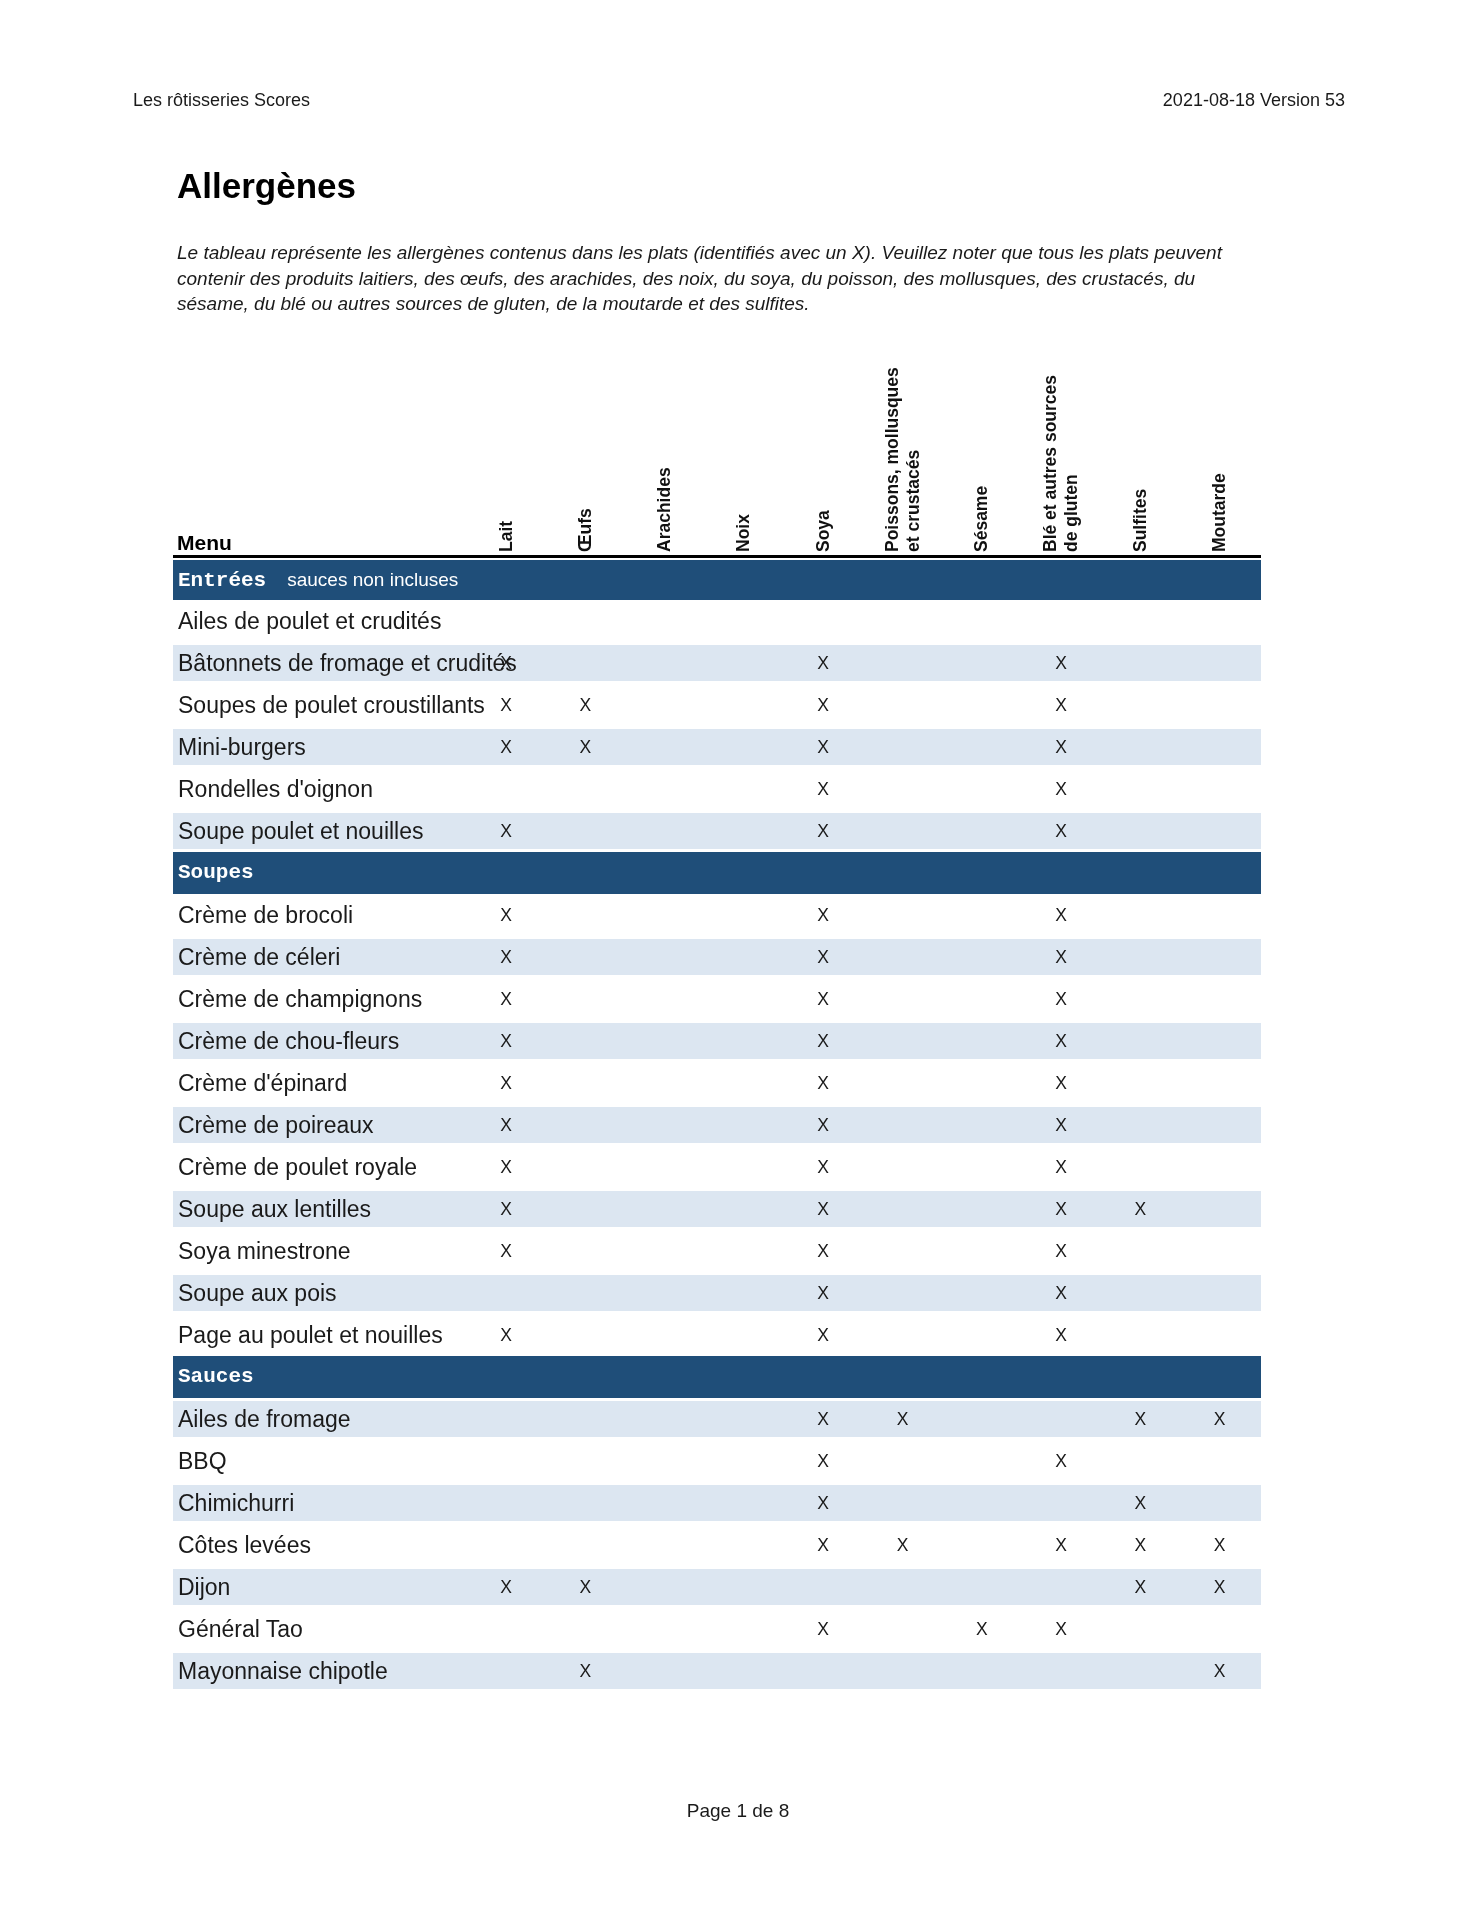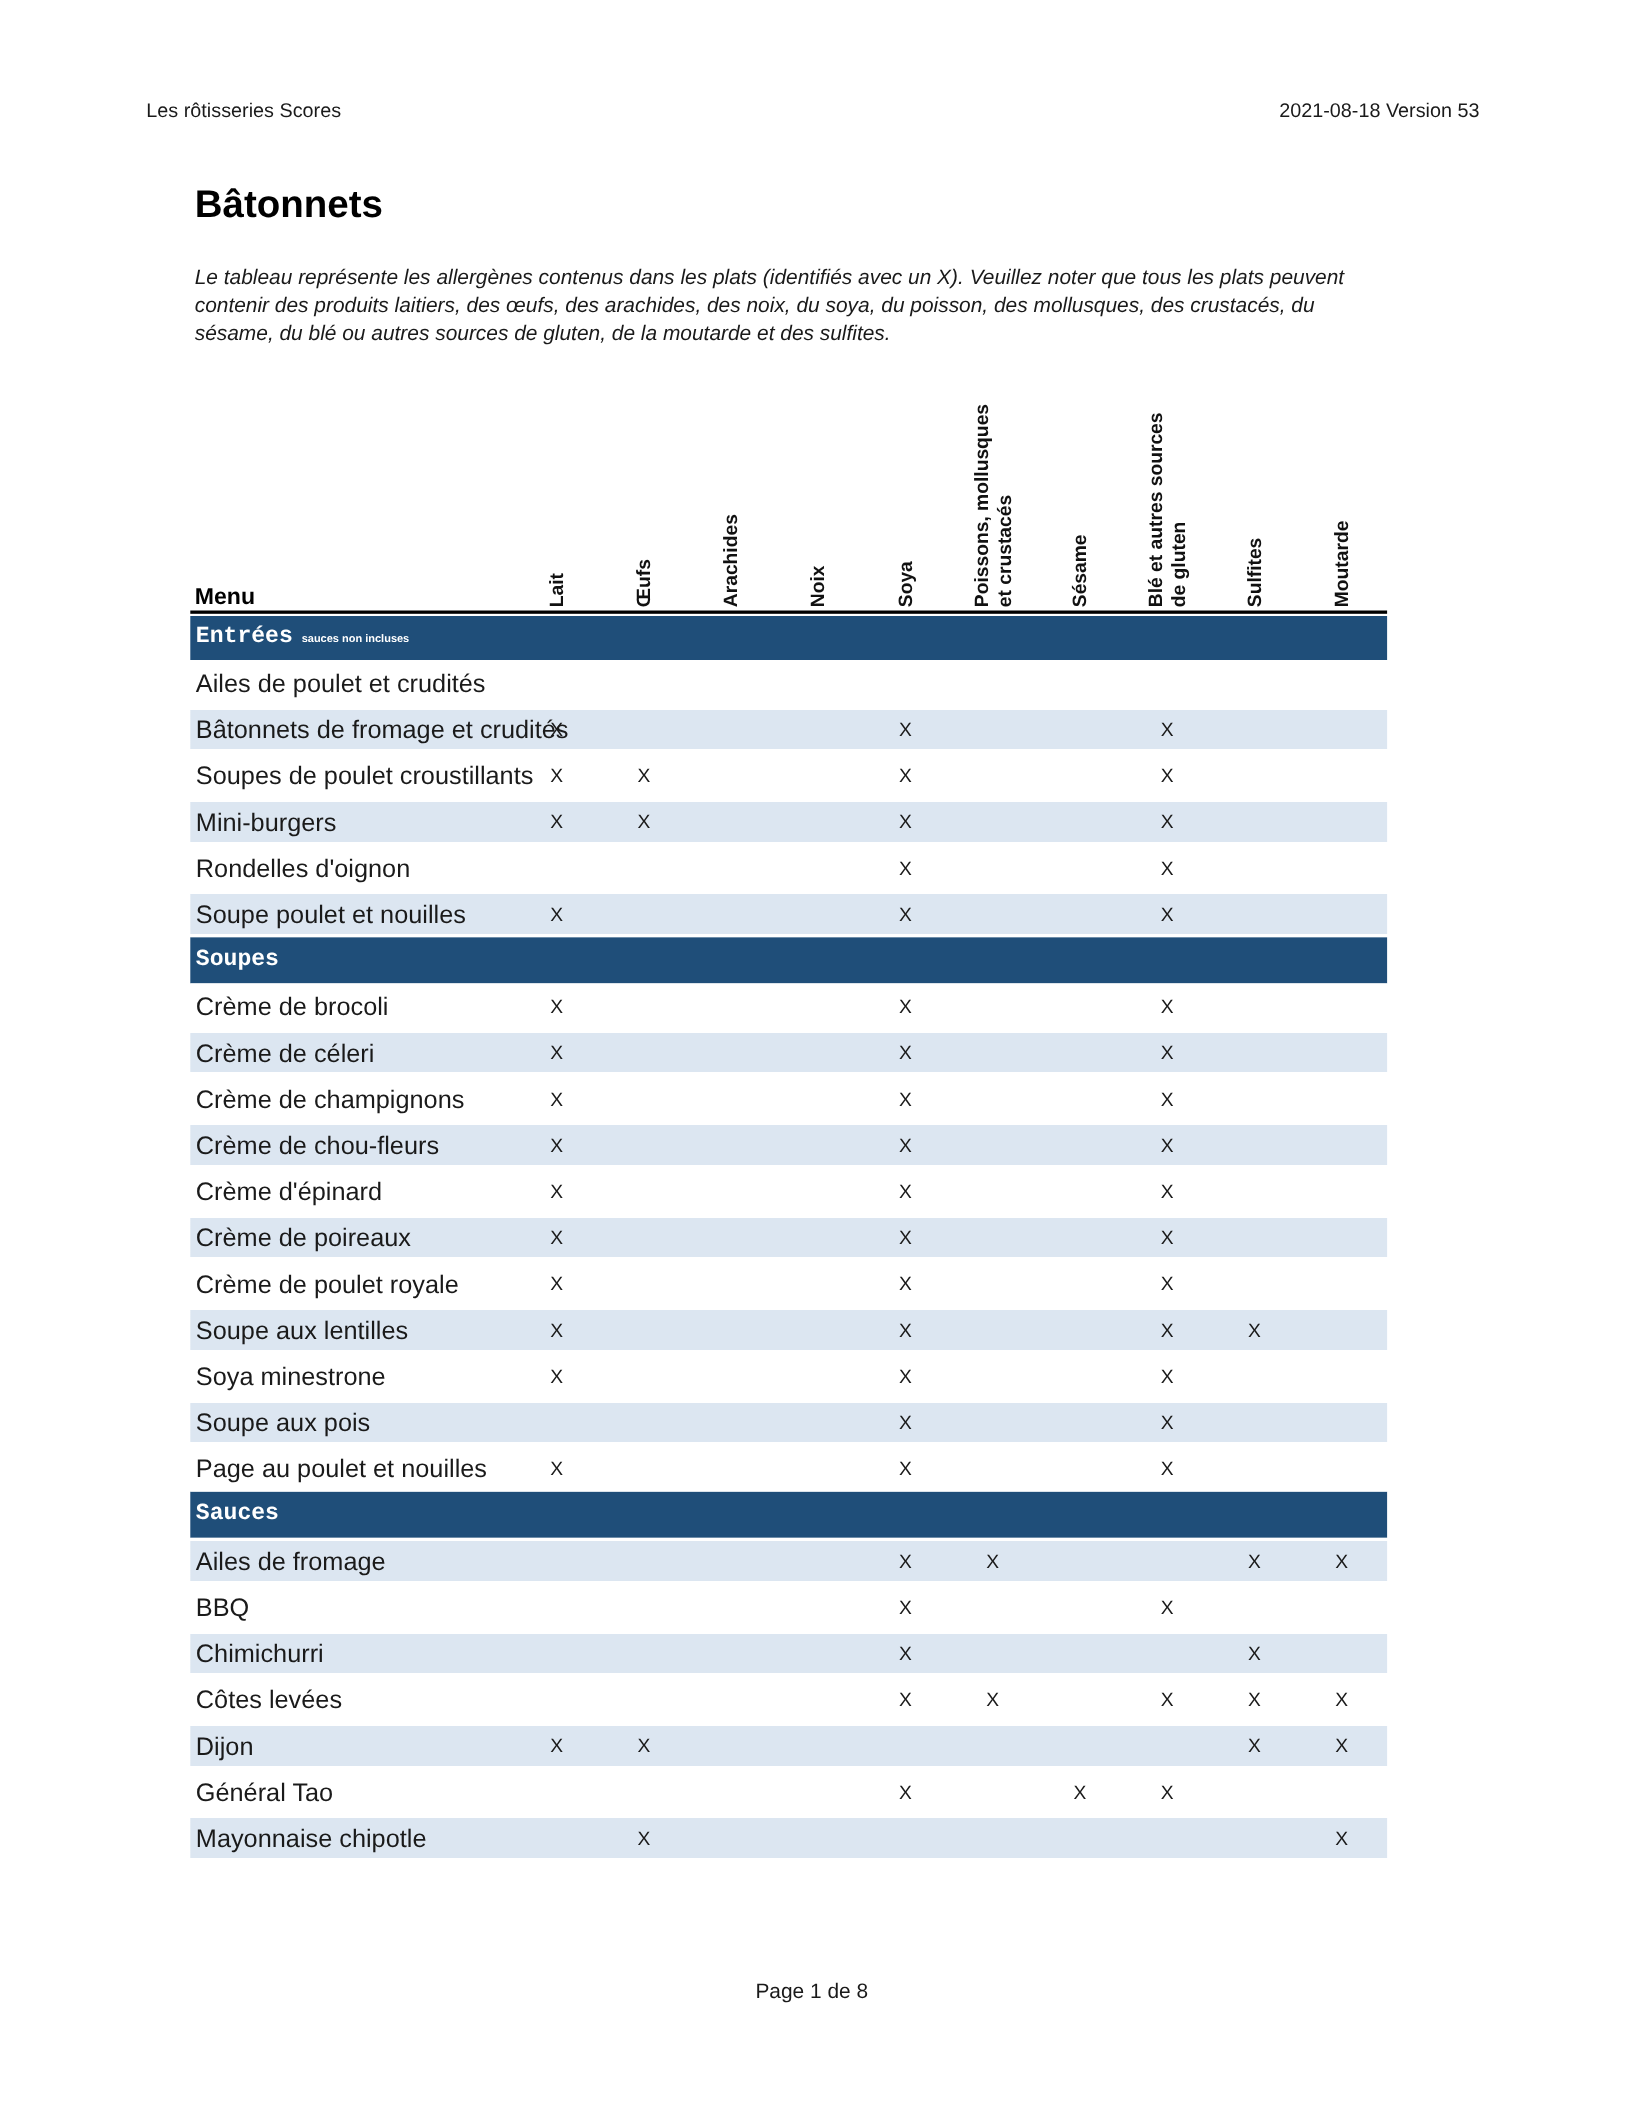--- a/index.html
+++ b/index.html
@@ -12,35 +12,35 @@
          line-height:25.5px;margin:0;white-space:pre-line;color:#1a1a1a;}
   .colheads{position:absolute;left:173px;top:335px;width:1088px;height:217px;}
   .colhead{position:absolute;bottom:0;transform:rotate(-90deg);transform-origin:left bottom;
            font-weight:bold;font-size:17.5px;line-height:21px;white-space:pre;color:#111;}
   .menu-label{position:absolute;left:4px;bottom:-3px;font-weight:bold;font-size:21px;}
   .hdr-line{position:absolute;left:173px;top:555px;width:1088px;height:3px;background:#000;}
   .tbl{position:absolute;left:173px;top:560px;width:1088px;}
   .section{height:42px;background:var(--navy,#1f4e79);color:#fff;padding-left:5px;line-height:42px;}
   .section.first{height:40px;line-height:40px;}
   .sec-title{font-weight:bold;font-size:21px;font-family:Liberation Mono, monospace;}
-  .sec-sub{font-weight:bold;font-size:10px;margin-left:8px;}
+  .sec-sub{font-weight:normal;font-size:19px;margin-left:21px;}
   .row{position:relative;height:42px;background:#fff;}
   .row.shaded{background:linear-gradient(to bottom,#fff 0,#fff 3px,var(--shade,#dce6f1) 3px,
               var(--shade,#dce6f1) 39px,#fff 39px,#fff 42px);}
   .rlabel{position:absolute;left:5px;top:0;line-height:42px;font-size:23px;color:#1a1a1a;}
   .mark{position:absolute;top:0;line-height:42px;font-size:17.5px;transform:translateX(-50%);color:#1a1a1a;}
   .footer{position:absolute;left:0;top:1800px;width:100%;text-align:center;font-size:19px;color:#1a1a1a;}
 </style>
 </head>
 <body>
 
 <div class="page">
   <div class="hdr-left">Les rôtisseries Scores</div>
   <div class="hdr-right">2021-08-18 Version 53</div>
-  <h1 class="title">Bâtonnets</h1>
+  <h1 class="title">Allergènes</h1>
   <p class="intro">Le tableau représente les allergènes contenus dans les plats (identifiés avec un X).  Veuillez noter que tous les plats peuvent
 contenir des produits laitiers, des œufs, des arachides, des noix, du soya, du poisson, des mollusques, des crustacés, du
 sésame, du blé ou autres sources de gluten, de la moutarde et des sulfites.</p>
   <div class="colheads" id="colheads">
     <div class="menu-label">Menu</div>
   <div class="colhead" style="left: 343.5px;">Lait</div>
       <div class="colhead" style="left: 422.8px;">Œufs</div>
       <div class="colhead" style="left: 502.1px;">Arachides</div>
       <div class="colhead" style="left: 581.4px;">Noix</div>
       <div class="colhead" style="left: 660.7px;">Soya</div>

